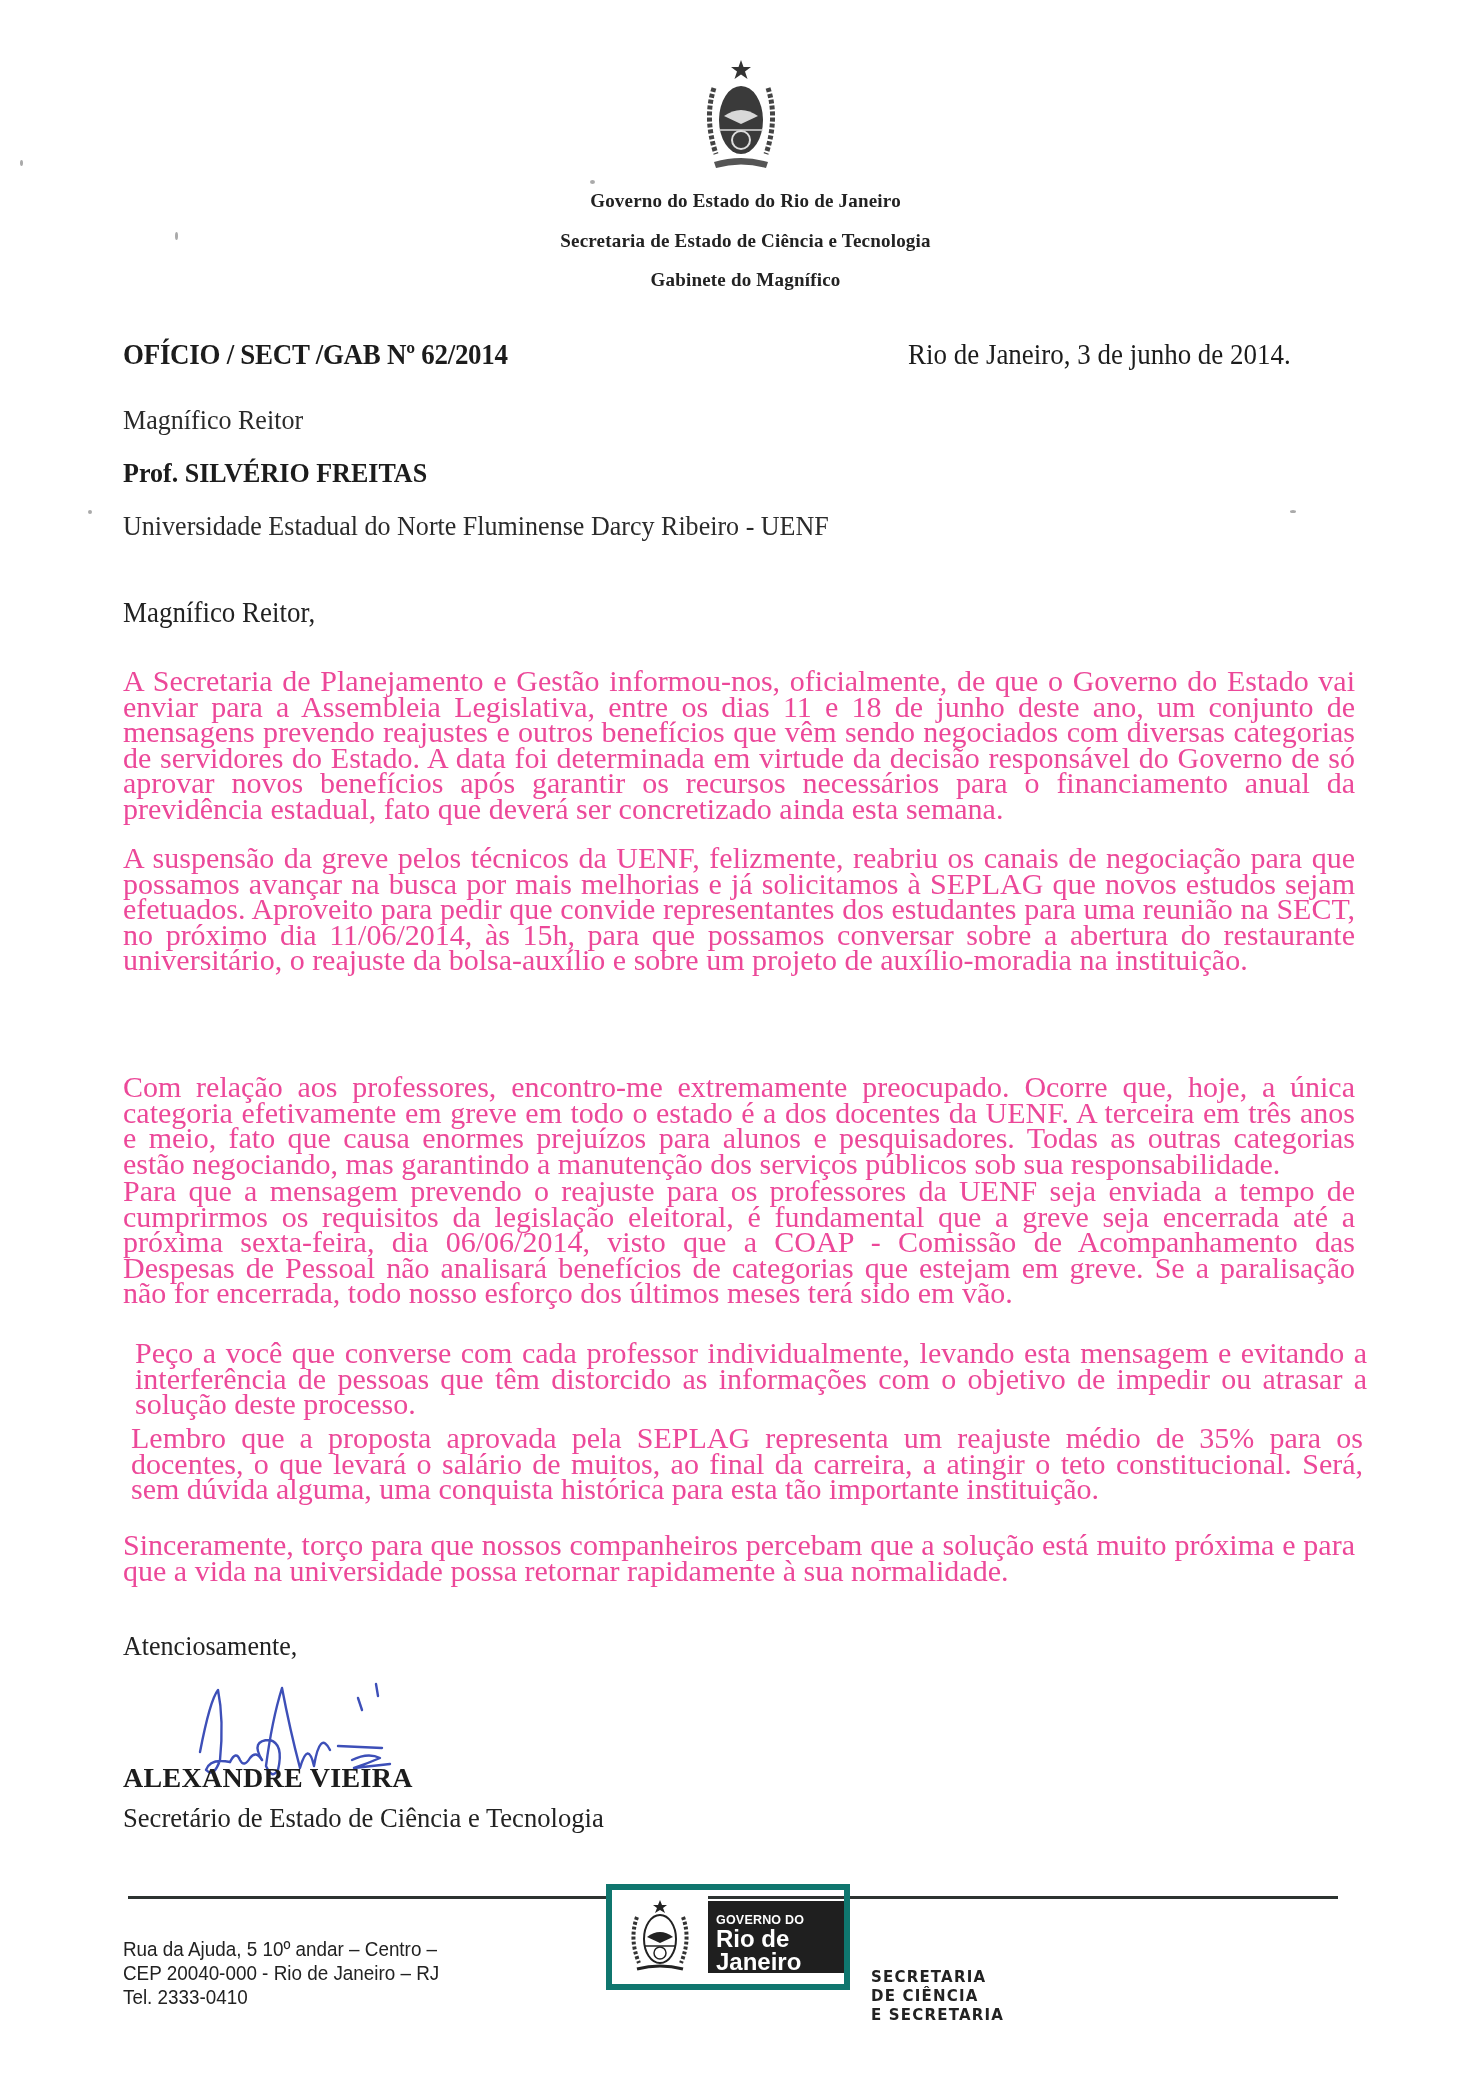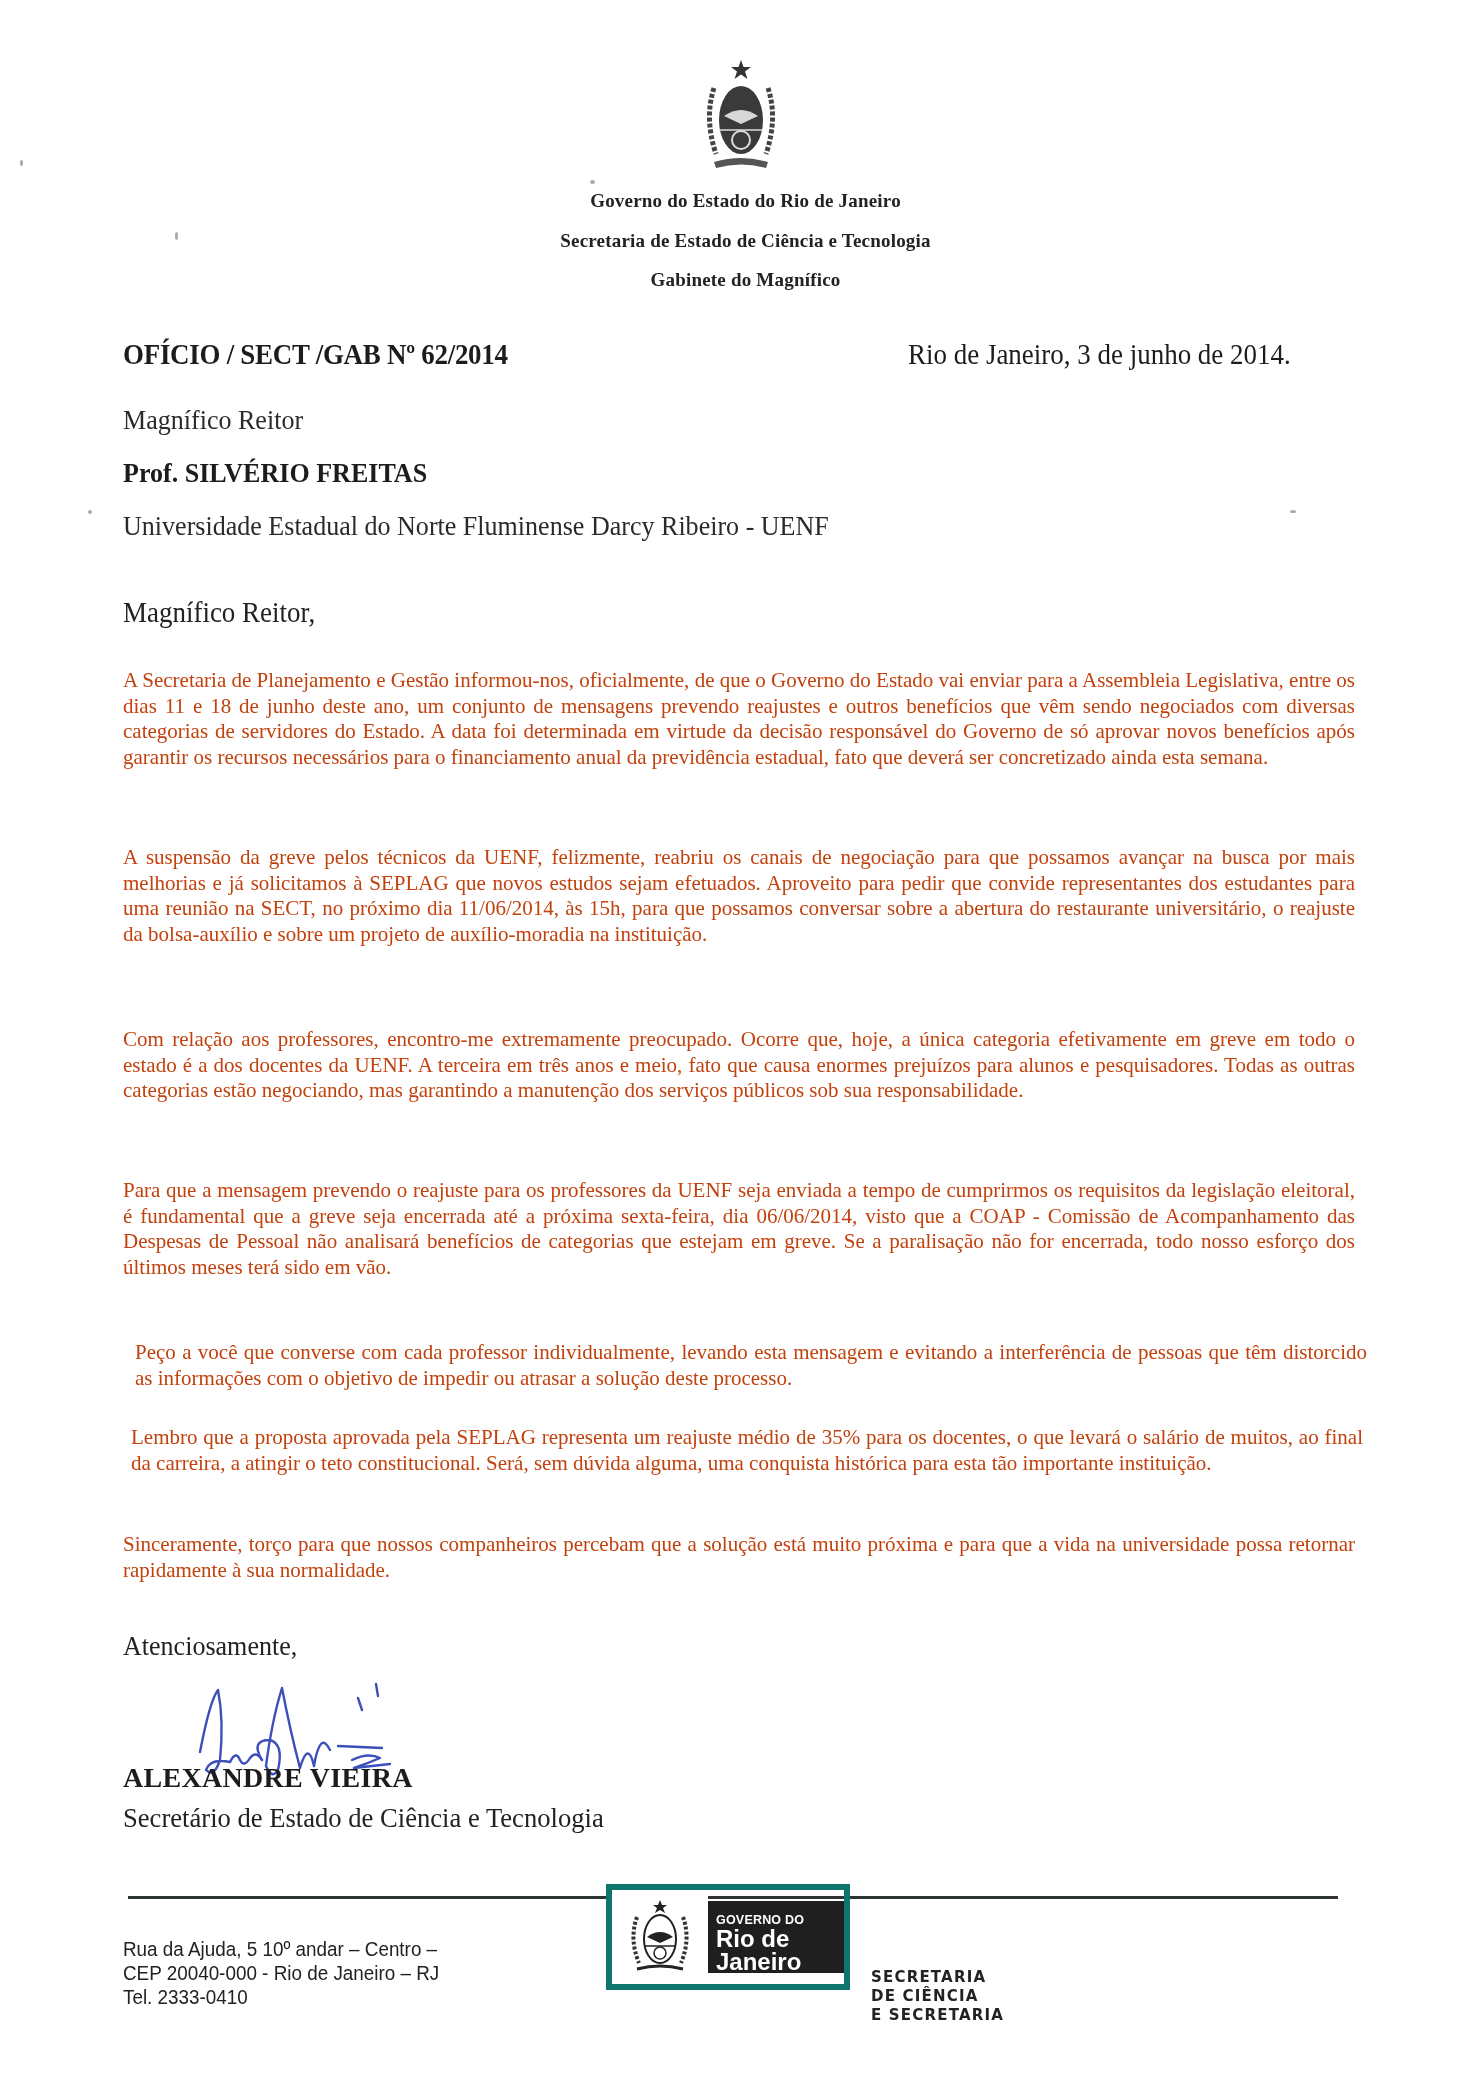--- a/index.html
+++ b/index.html
@@ -14,24 +14,24 @@
   .hdr1 { top:190px; left:0; width:1475px; }
   .hdr2 { top:230px; }
   .hdr3 { top:269px; }
   .oficio { left:123px; top:338px; font-size:29px; font-weight:bold; letter-spacing:-0.3px; transform:scaleX(0.93); transform-origin:left; }
   .date { left:908px; top:338px; font-size:29px; transform:scaleX(0.93); transform-origin:left; }
   .recip { left:123px; font-size:28px; color:#2a2a2a; transform:scaleX(0.93); transform-origin:left; white-space:nowrap; }
   .r1 { top:404px; }
   .r2 { top:457px; font-weight:bold; color:#1c1c1c; }
   .r3 { top:510px; }
   .salut { left:123px; top:596px; font-size:29px; color:#222; transform:scaleX(0.93); transform-origin:left; }
-  .para { left:123px; width:1232px; font-size:21px; line-height:25.5px; text-align:justify; color:#c2410c; }
+  .para { left:123px; width:1232px; font-size:30px; line-height:25.5px; text-align:justify; color:#ec4899; }
   .p1 { top:668px; }
   .p2 { top:845px; }
-  .p3 { top:1027px; }
+  .p3 { top:1074px; }
   .p4 { top:1178px; }
   .p5 { top:1328px; }
   .p6 { top:1417px; }
   .p7 { top:1532px; }
   .closing { left:123px; top:1630px; font-size:28px; color:#222; transform:scaleX(0.93); transform-origin:left; }
   .sig { left:180px; top:1680px; width:280px; height:105px; }
   .signame { left:123px; top:1762px; font-size:28px; font-weight:bold; letter-spacing:0.3px; }
   .sigrole { left:123px; top:1802px; font-size:28px; color:#222; transform:scaleX(0.95); transform-origin:left; white-space:nowrap; }
   .divider { left:128px; top:1896px; width:1210px; height:3px; background:#2d3331; }
   .addr { left:123px; top:1937px; font-family:"Liberation Sans", "DejaVu Sans", sans-serif; font-size:20.5px; line-height:24px; color:#222; transform:scaleX(0.92); transform-origin:left; }

